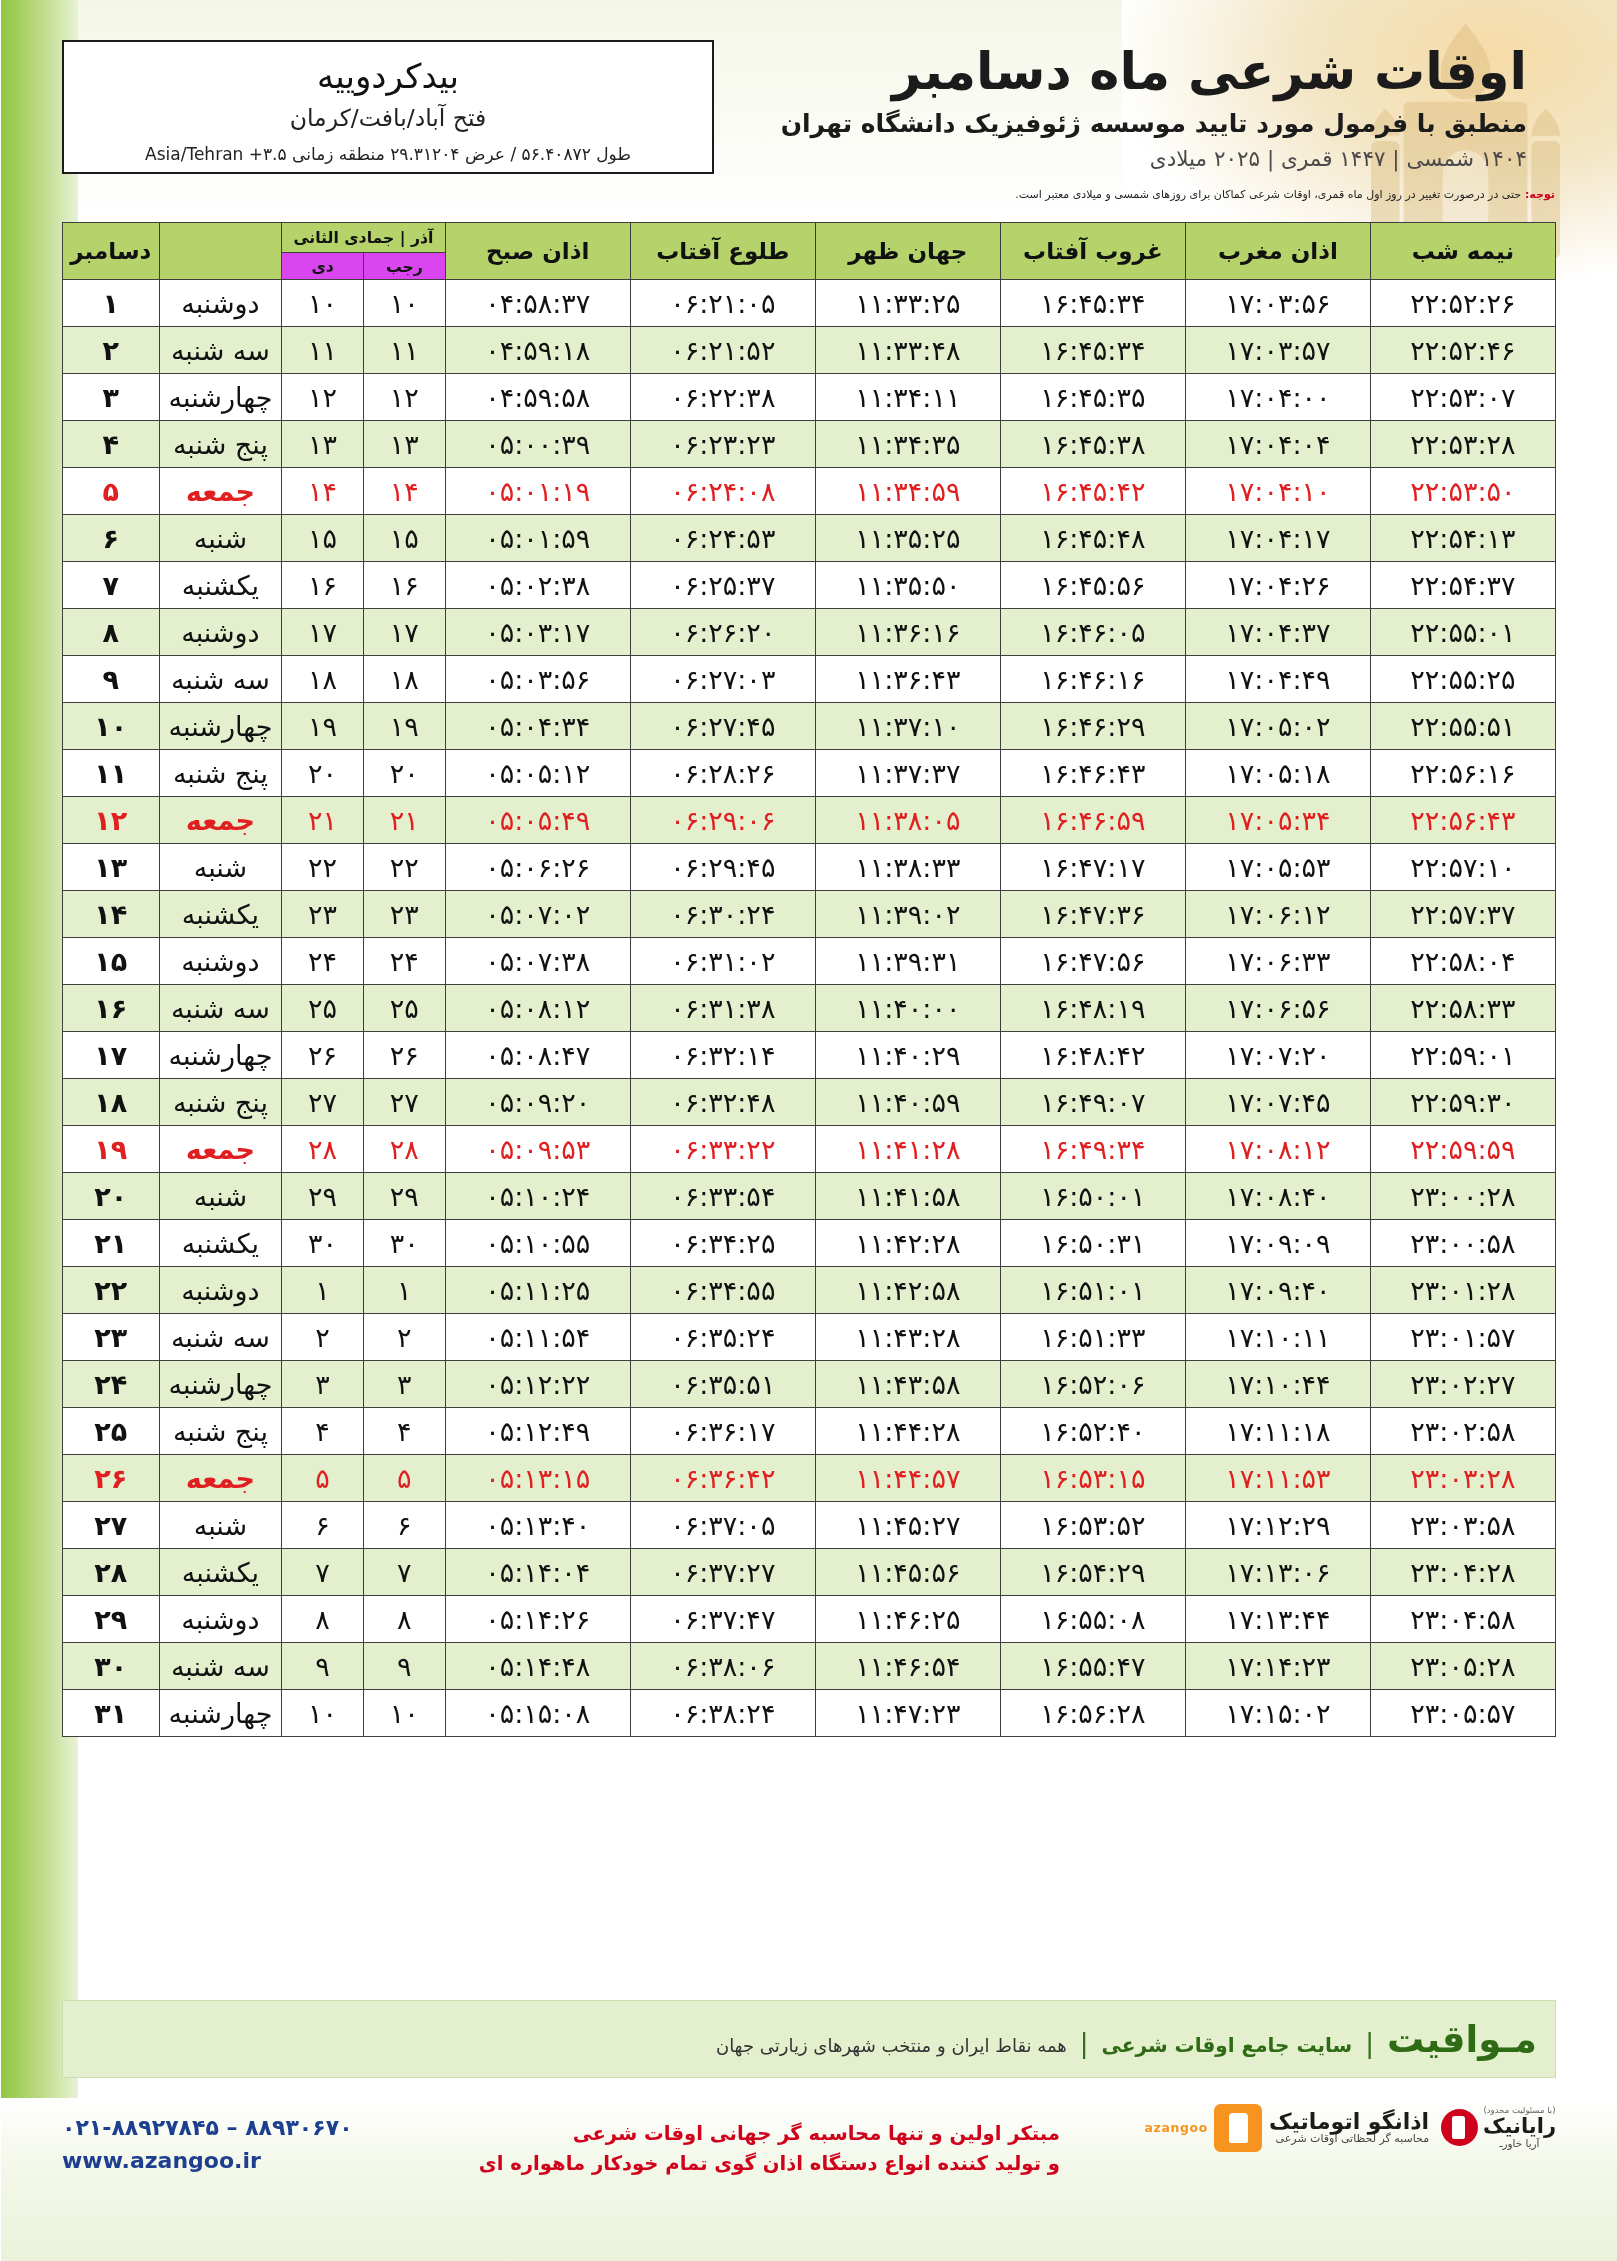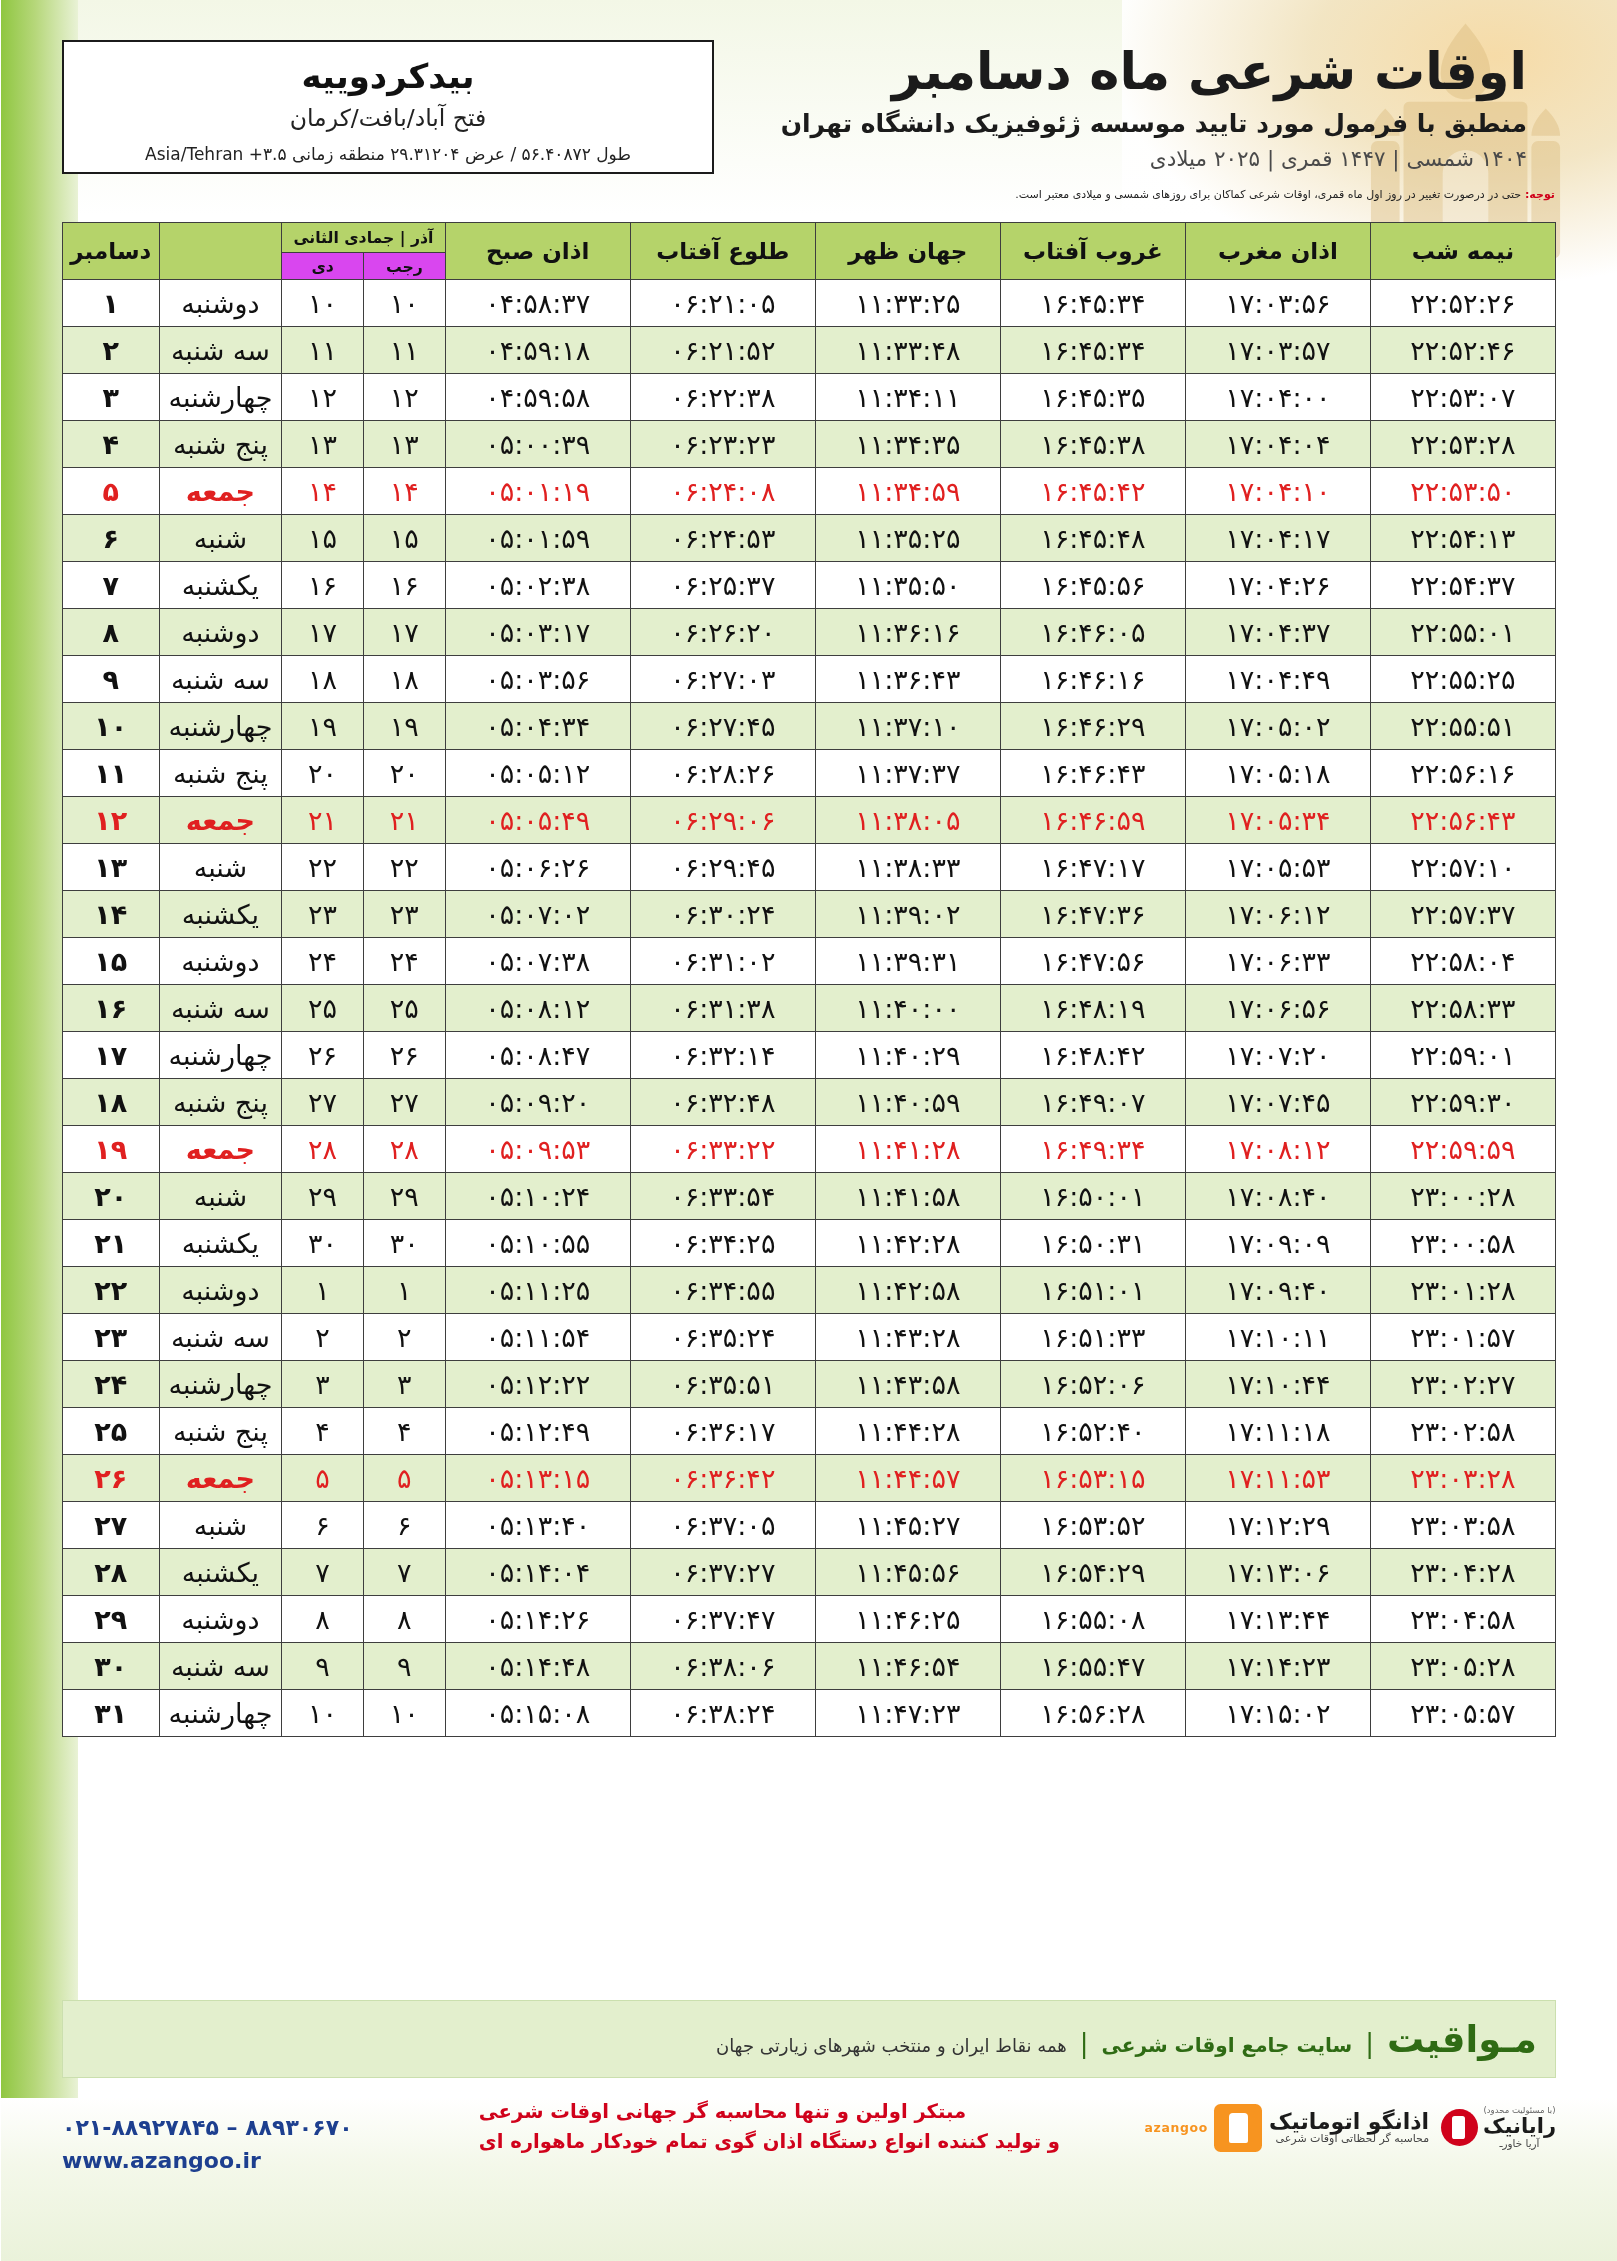--- a/index.html
+++ b/index.html
@@ -43,21 +43,21 @@
   }
   .year-line{
     font-size:21.5px;color:#4a4a4a;margin-top:11.7px;line-height:1;
   }
   
   .city-box{
     position:absolute;left:62px;top:40px;width:652px;height:134px;
     border:2px solid #1b1b1b;background:#ffffff;text-align:center;direction:rtl;
     box-sizing:border-box;
   }
-  .city-name{font-size:34px;font-weight:bold;color:#111;margin-top:14.4px;}
+  .city-name{font-size:34px;font-weight:normal;color:#111;margin-top:14.4px;}
   .city-sub{font-size:23.5px;color:#222;margin-top:7.8px;}
   .city-geo{font-size:17px;color:#222;margin-top:11.7px;}
   .note-line{
     position:absolute;left:64px;top:188px;width:1491px;text-align:right;direction:rtl;
     font-size:11px;color:#222;font-weight:bold;
   }
   .note-red{color:#d0021b;}
   .note-rest{font-weight:normal;}
   
   table.prayer{
@@ -130,21 +130,21 @@
   .logo-az-en{font-size:12.4px;color:#f79420;font-weight:bold;letter-spacing:0.7px;}
   .logo-az-sub{font-size:11px;color:#444;}
   .logo-rayanic{display:flex;align-items:center;gap:5.2px;}
   .logo-ray-mark{width:37px;height:37px;border-radius:50%;background:#d0021b;position:relative;}
   .logo-ray-mark:after{content:"";position:absolute;left:11.7px;top:6.5px;width:13px;height:23.5px;background:#fff;border-radius:2.6px;}
   .logo-ray-text{line-height:1.1;text-align:center;}
   .logo-ray-fa{font-size:21px;font-weight:bold;color:#1b1b1b;}
   .logo-ray-sub{font-size:10.4px;color:#444;}
   .logo-ray-tiny{font-size:8.5px;color:#666;}
   .fb-center{
-    position:absolute;right:496px;top:0;text-align:left;direction:rtl;line-height:1.55;
+    position:absolute;right:496px;top:22px;text-align:right;direction:rtl;line-height:1.55;
   }
   .fb-center .l1{font-size:19.6px;color:#d0021b;font-weight:bold;}
   .fb-center .l2{font-size:19.6px;color:#d0021b;font-weight:bold;}
   .fb-left{
     position:absolute;left:0;top:14.4px;text-align:left;direction:ltr;line-height:1.5;
   }
   .fb-left .phone{font-size:22px;font-weight:bold;color:#1d3f8f;}
   .fb-left .site{font-size:22px;font-weight:bold;color:#1d3f8f;}
 </style>
 </head>

